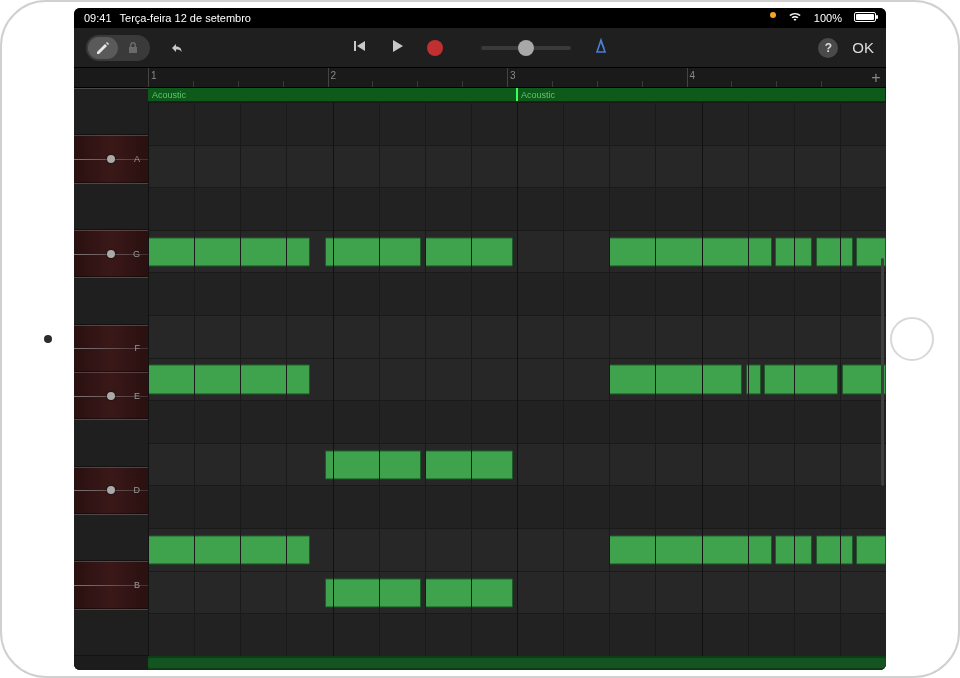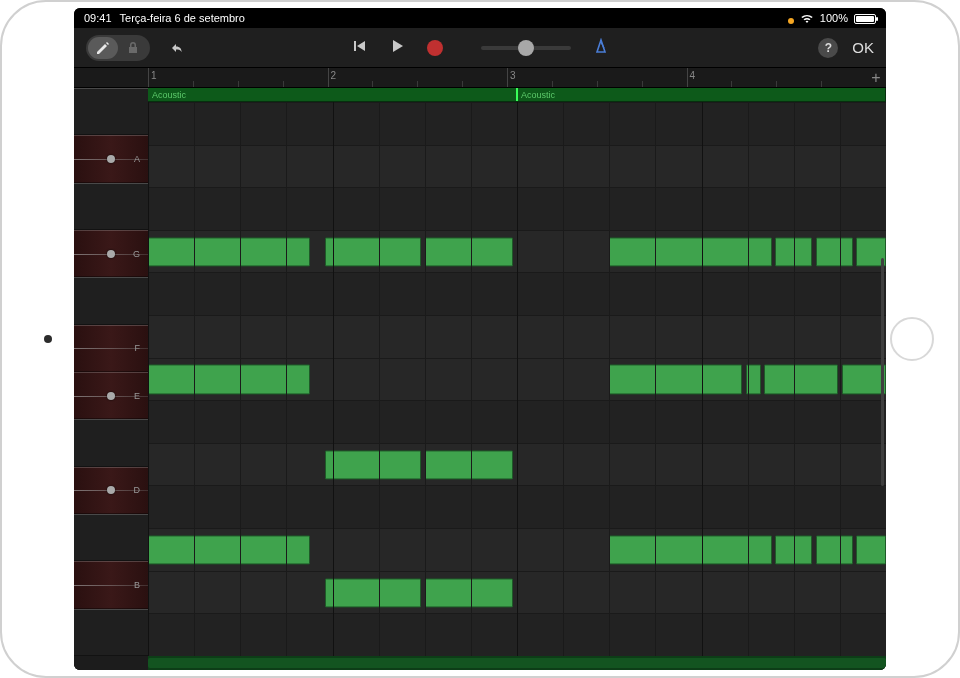--- a/index.html
+++ b/index.html
@@ -29,21 +29,21 @@
     background: #1b1b1b; border-radius: 6px; overflow: hidden;
     display: flex; flex-direction: column;
   }
 
   
   .status-bar {
     height: 20px; display:flex; align-items:center; justify-content:space-between;
     padding: 0 10px; color:#fff; font-size:11px; background:#000;
   }
   .status-left { display:flex; gap:8px; align-items:center; }
-  .status-right { display:flex; gap:6px; align-items:flex-end; }
+  .status-right { display:flex; gap:12px; align-items:flex-start; }
   .wifi-dot { width:6px;height:6px;border-radius:50%;background:#f5a623; }
   .wifi { width:14px; height:10px; position:relative; }
   .wifi svg { width:14px; height:10px; }
   .battery {
     width: 22px; height:10px; border:1px solid #fff; border-radius:2px; position:relative;
   }
   .battery::after { content:""; position:absolute; right:-3px; top:2px; width:2px; height:4px; background:#fff; border-radius:1px;}
   .battery-fill { position:absolute; inset:1px; background:#fff; border-radius:1px;}
 
   
@@ -193,21 +193,21 @@
 
 <div class="device-frame">
   <div class="camera-dot"></div>
   <div class="home-button"></div>
 
   <div class="screen">
 
     <div class="status-bar">
       <div class="status-left">
         <span>09:41</span>
-        <span>Terça-feira 6 de setembro</span>
+        <span>Terça-feira 12 de setembro</span>
       </div>
       <div class="status-right">
         <span class="wifi-dot"></span>
         <span class="wifi">
           <svg viewBox="0 0 14 10">
               <path d="M7 9 L8.5 7.2 A3 3 0 0 0 5.5 7.2 Z M3.5 5.2 A6 6 0 0 1 10.5 5.2 L9.3 6.3 A4.2 4.2 0 0 0 4.7 6.3 Z M1.3 3 A9 9 0 0 1 12.7 3 L11.5 4.1 A7.3 7.3 0 0 0 2.5 4.1 Z" fill="#fff"></path>
             </svg>
         </span>
         <span>100%</span>
         <span class="battery">

